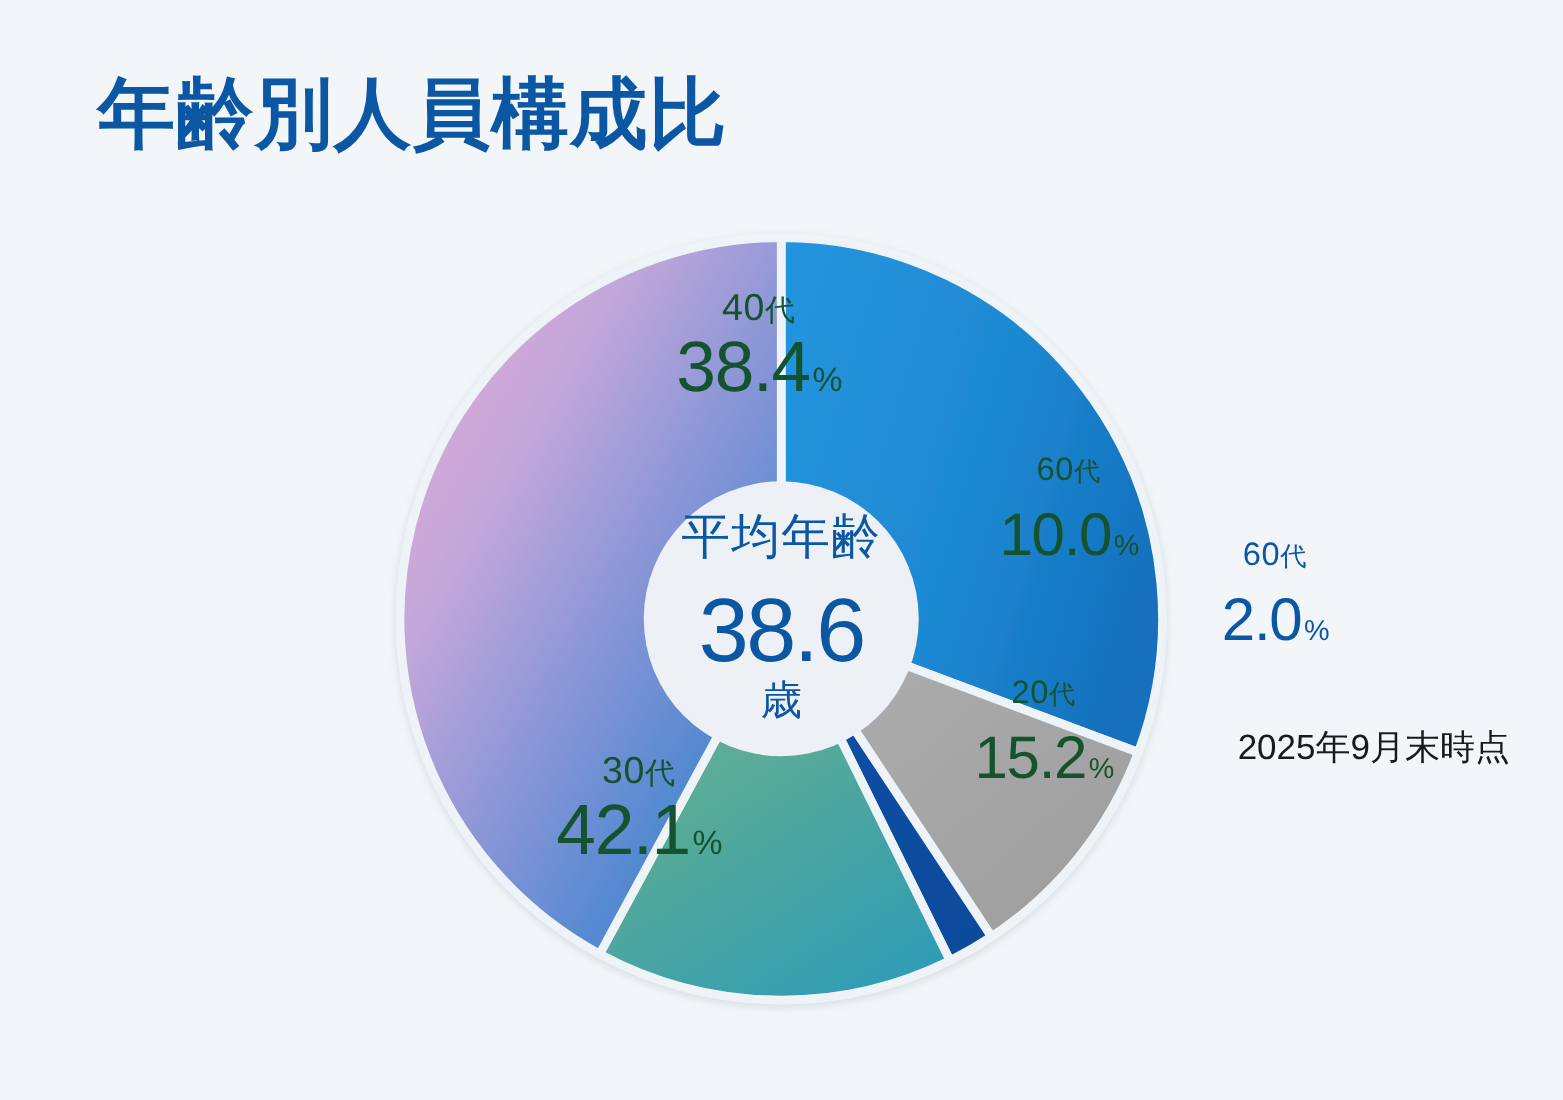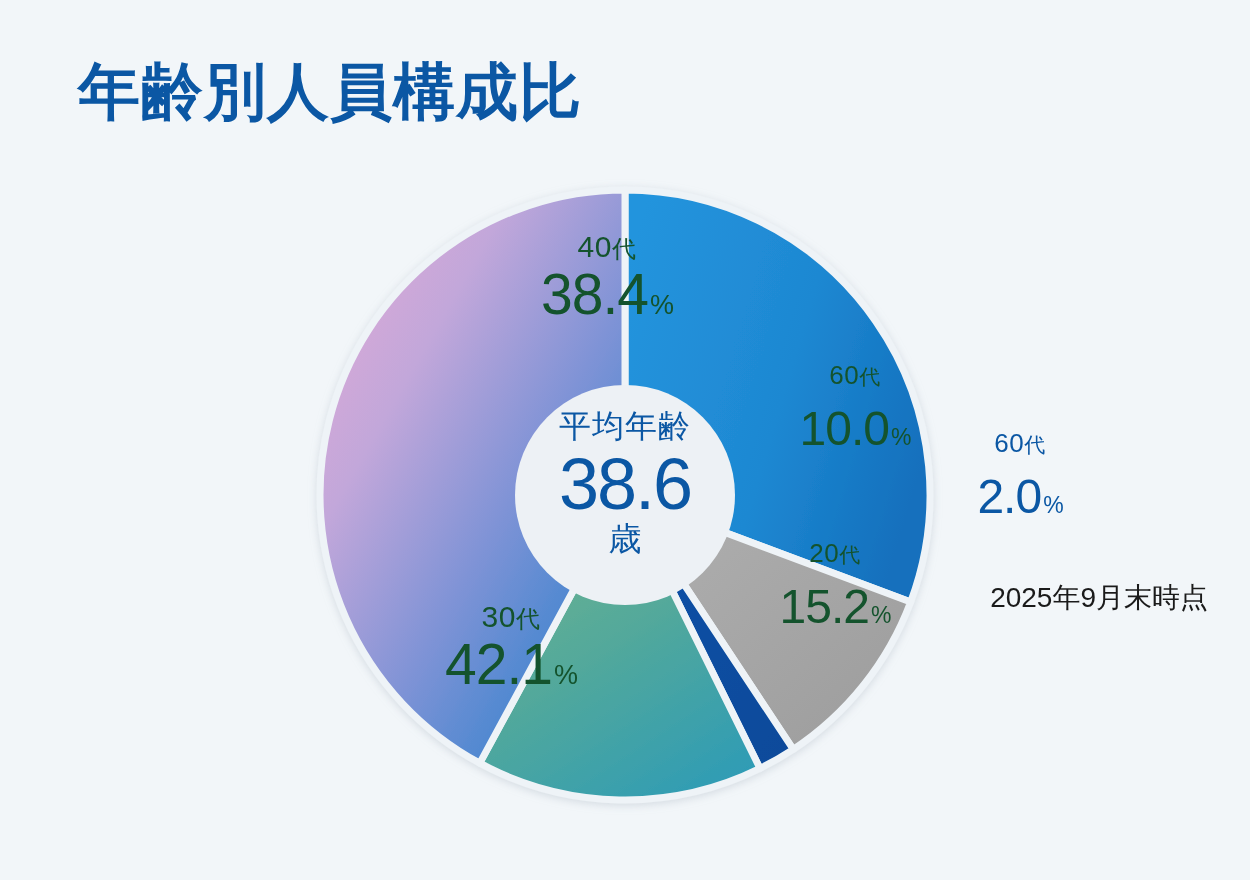--- a/index.html
+++ b/index.html
@@ -88,24 +88,24 @@
     left: 515px;
     top: 410px;
     width: 220px;
     text-align: center;
     color: #0b57a4;
     line-height: 1;
     pointer-events: none;
   }
   #center-block .avg-label {
     display: block;
-    font-size: 32px;
+    font-size: 39px;
     font-weight: 400;
     letter-spacing: 1px;
-    margin-bottom: 6px;
+    margin-bottom: 20px;
   }
   #center-block .avg-value {
     display: block;
     font-size: 72px;
     font-weight: 400;
     letter-spacing: -2px;
     margin-bottom: 2px;
   }
   #center-block .avg-unit {
     display: block;

